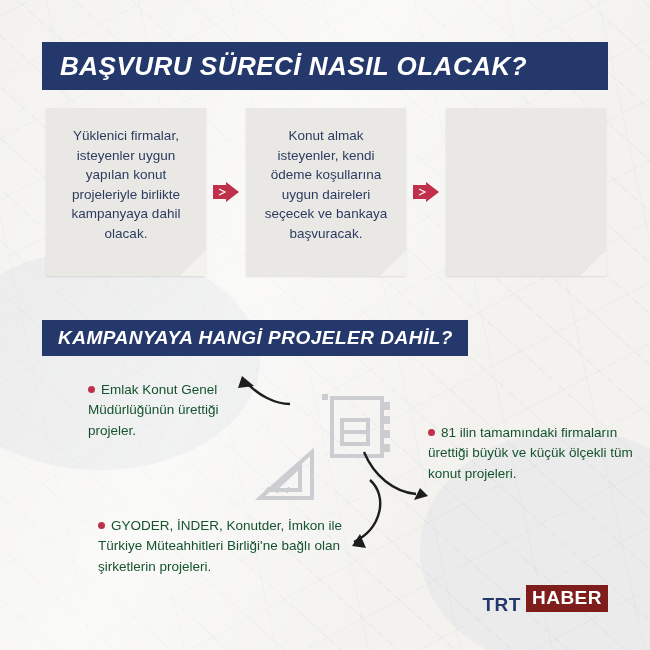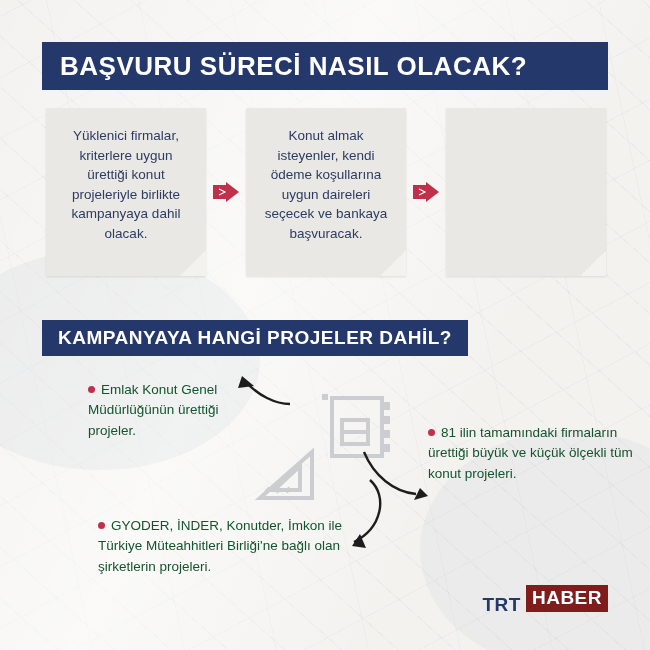--- a/index.html
+++ b/index.html
@@ -44,41 +44,42 @@
   .banner {
     position: absolute;
     background: #24386b;
     color: #ffffff;
     display: flex;
     align-items: center;
     letter-spacing: 0.5px;
   }
   .banner-title {
     font-weight: bold;
+    font-style: italic;
     text-transform: uppercase;
     white-space: nowrap;
   }
   #banner-main {
     left: 42px;
     top: 42px;
     width: 566px;
     height: 48px;
     padding-left: 18px;
     box-sizing: border-box;
   }
   #banner-main .banner-title {
     font-size: 26px;
   }
   #banner-sub {
     left: 42px;
     top: 320px;
     width: 426px;
     height: 36px;
+    padding-left: 16px;
     box-sizing: border-box;
-    justify-content: center;
   }
   #banner-sub .banner-title {
     font-size: 19px;
   }
 
   
   .cards {
     position: absolute;
     left: 46px;
     top: 108px;
@@ -201,21 +202,21 @@
   <div class="bg-blob" style="left:-60px; top:250px; width:320px; height:220px;"></div>
   <div class="bg-blob" style="left:420px; top:430px; width:300px; height:240px;"></div>
 
   <div class="banner" id="banner-main">
     <span class="banner-title">BAŞVURU SÜRECİ NASIL OLACAK?</span>
   </div>
 
   <div class="cards">
 
     <div class="card">
-      <span class="card-text">Yüklenici firmalar, kriterlere uygun ürettiği konut projeleriyle birlikte kampanyaya dahil olacak.</span>
+      <span class="card-text">Yüklenici firmalar, isteyenler uygun yapılan konut projeleriyle birlikte kampanyaya dahil olacak.</span>
       <span class="fold"></span>
     </div>
 
     <div class="arrow-gap">
       <span class="arrow-red">
         <svg width="26" height="20" viewBox="0 0 26 20">
           <polygon points="0,3 13,3 13,0 26,10 13,20 13,17 0,17" fill="#c0304a"></polygon>
           <polyline points="6,7 12,10 6,13" fill="none" stroke="#ffffff" stroke-width="1.2"></polyline>
         </svg>
       </span>

